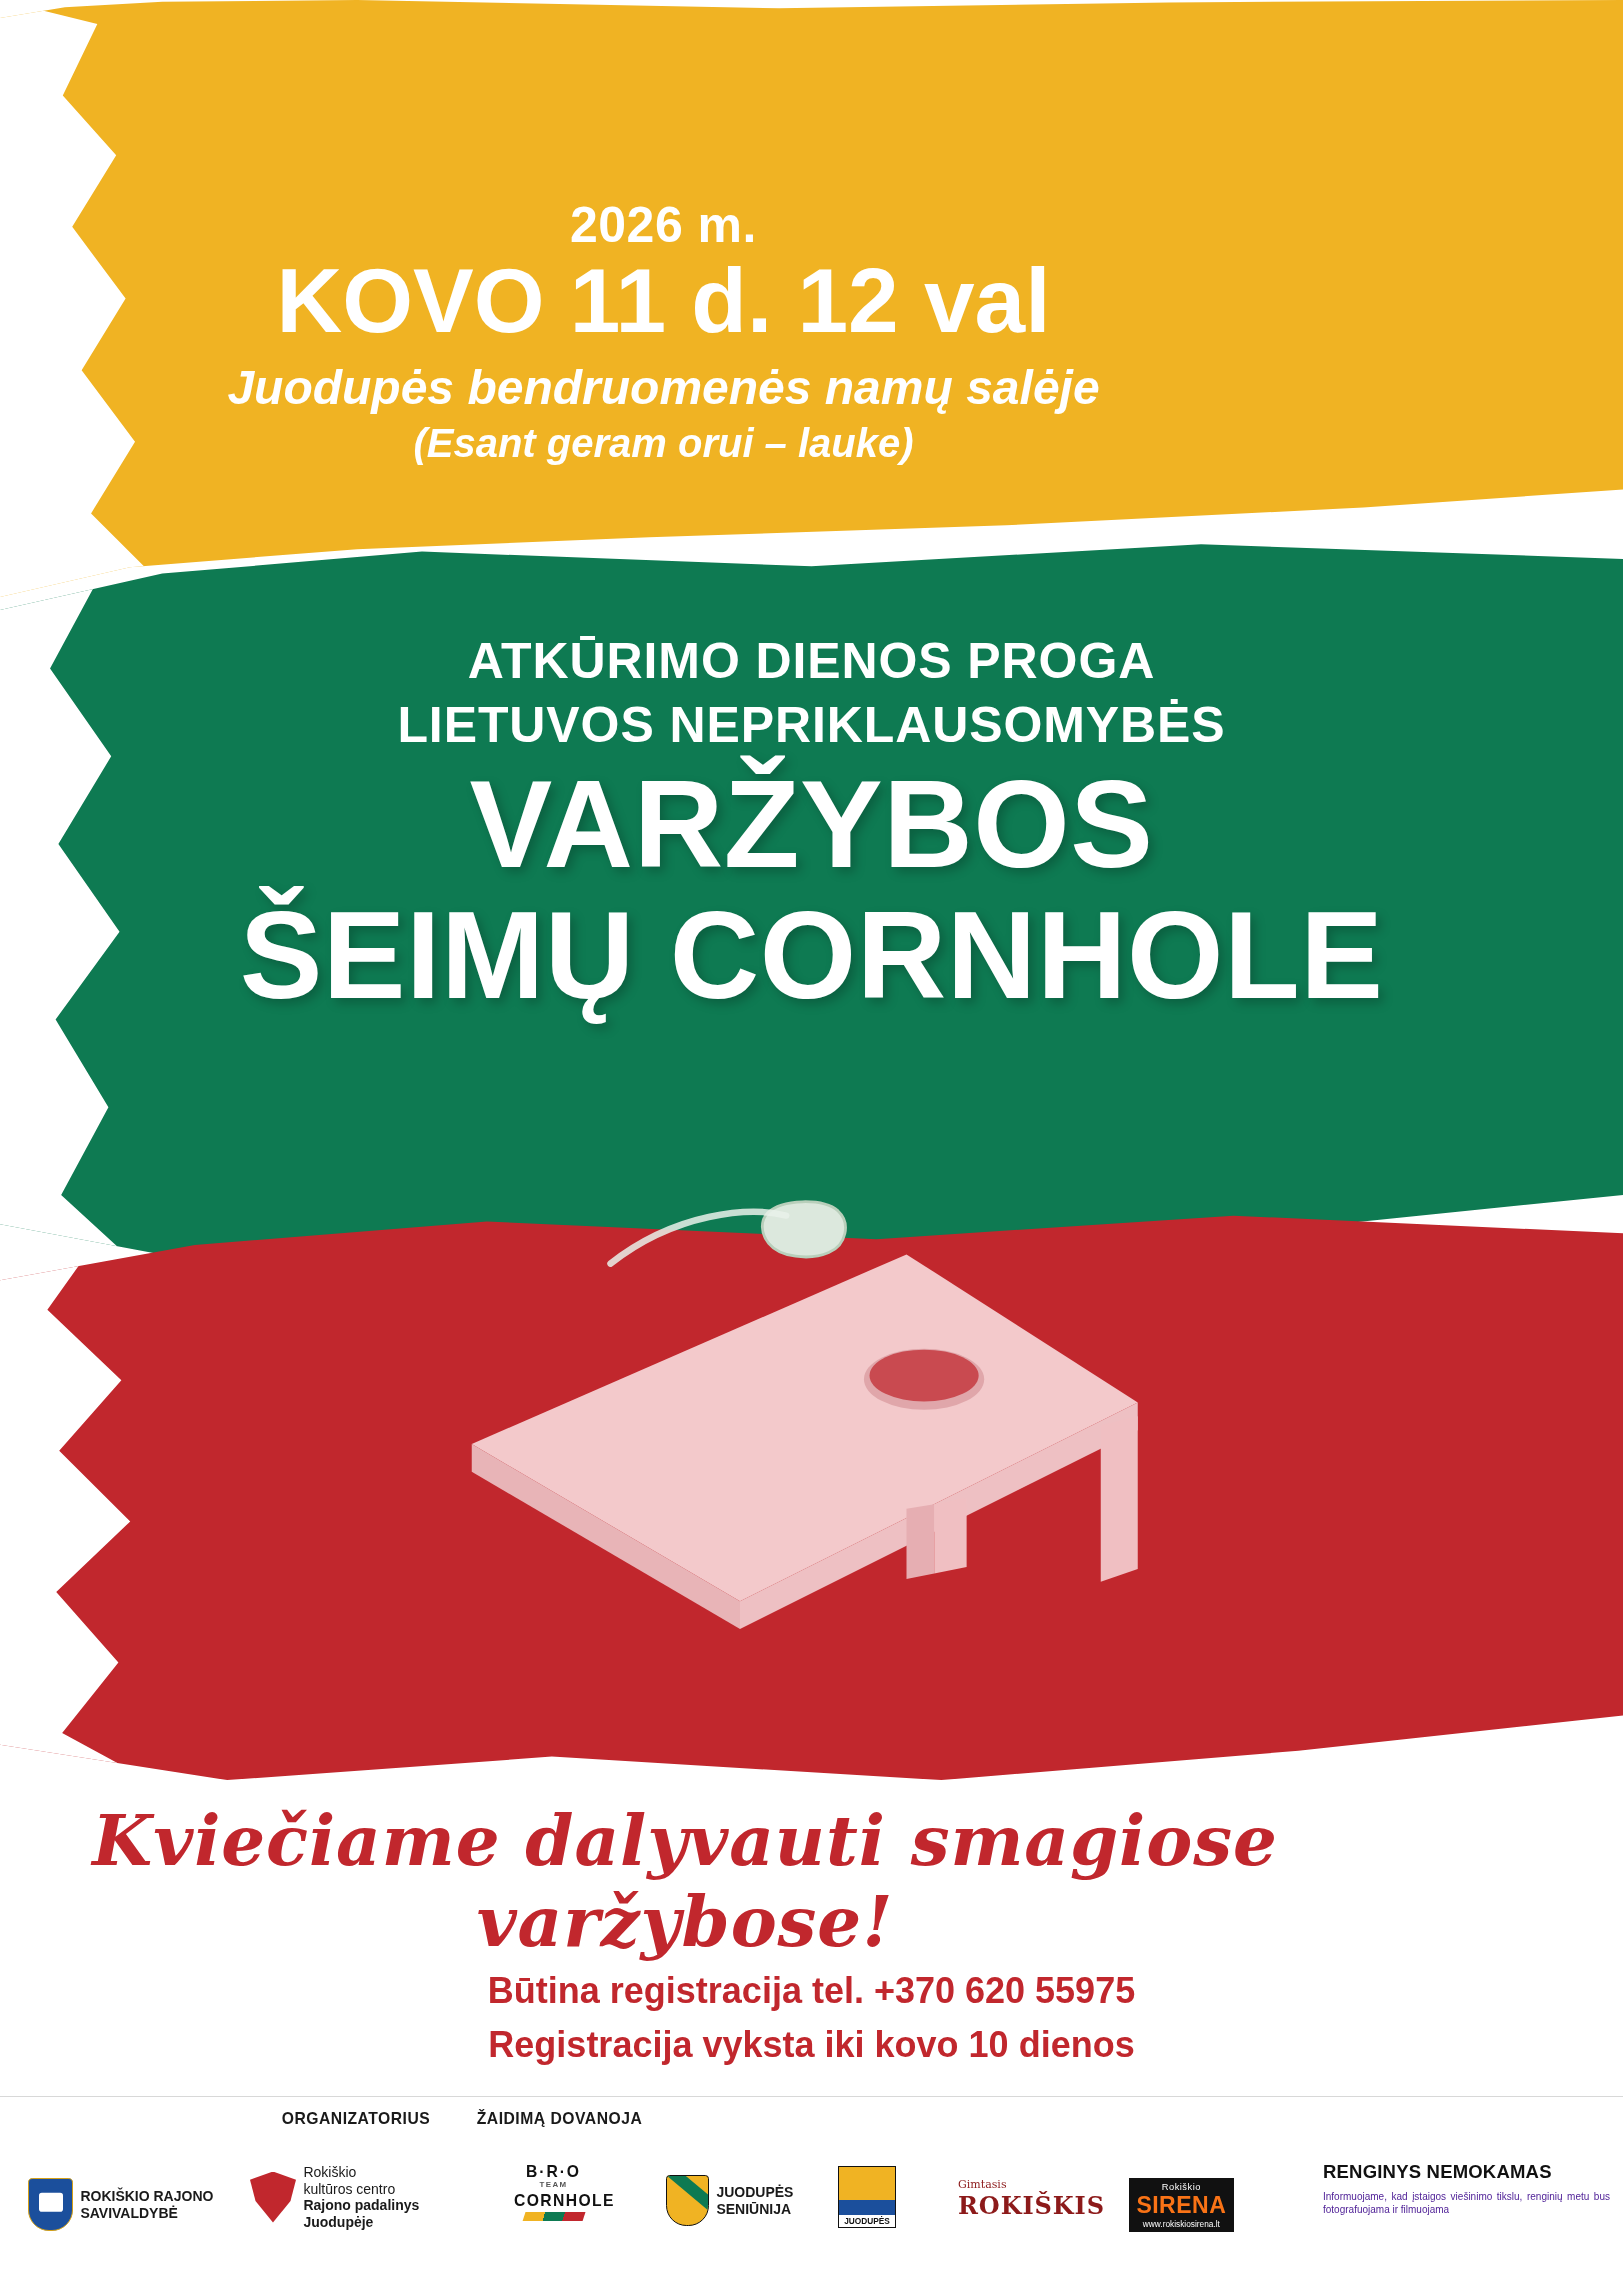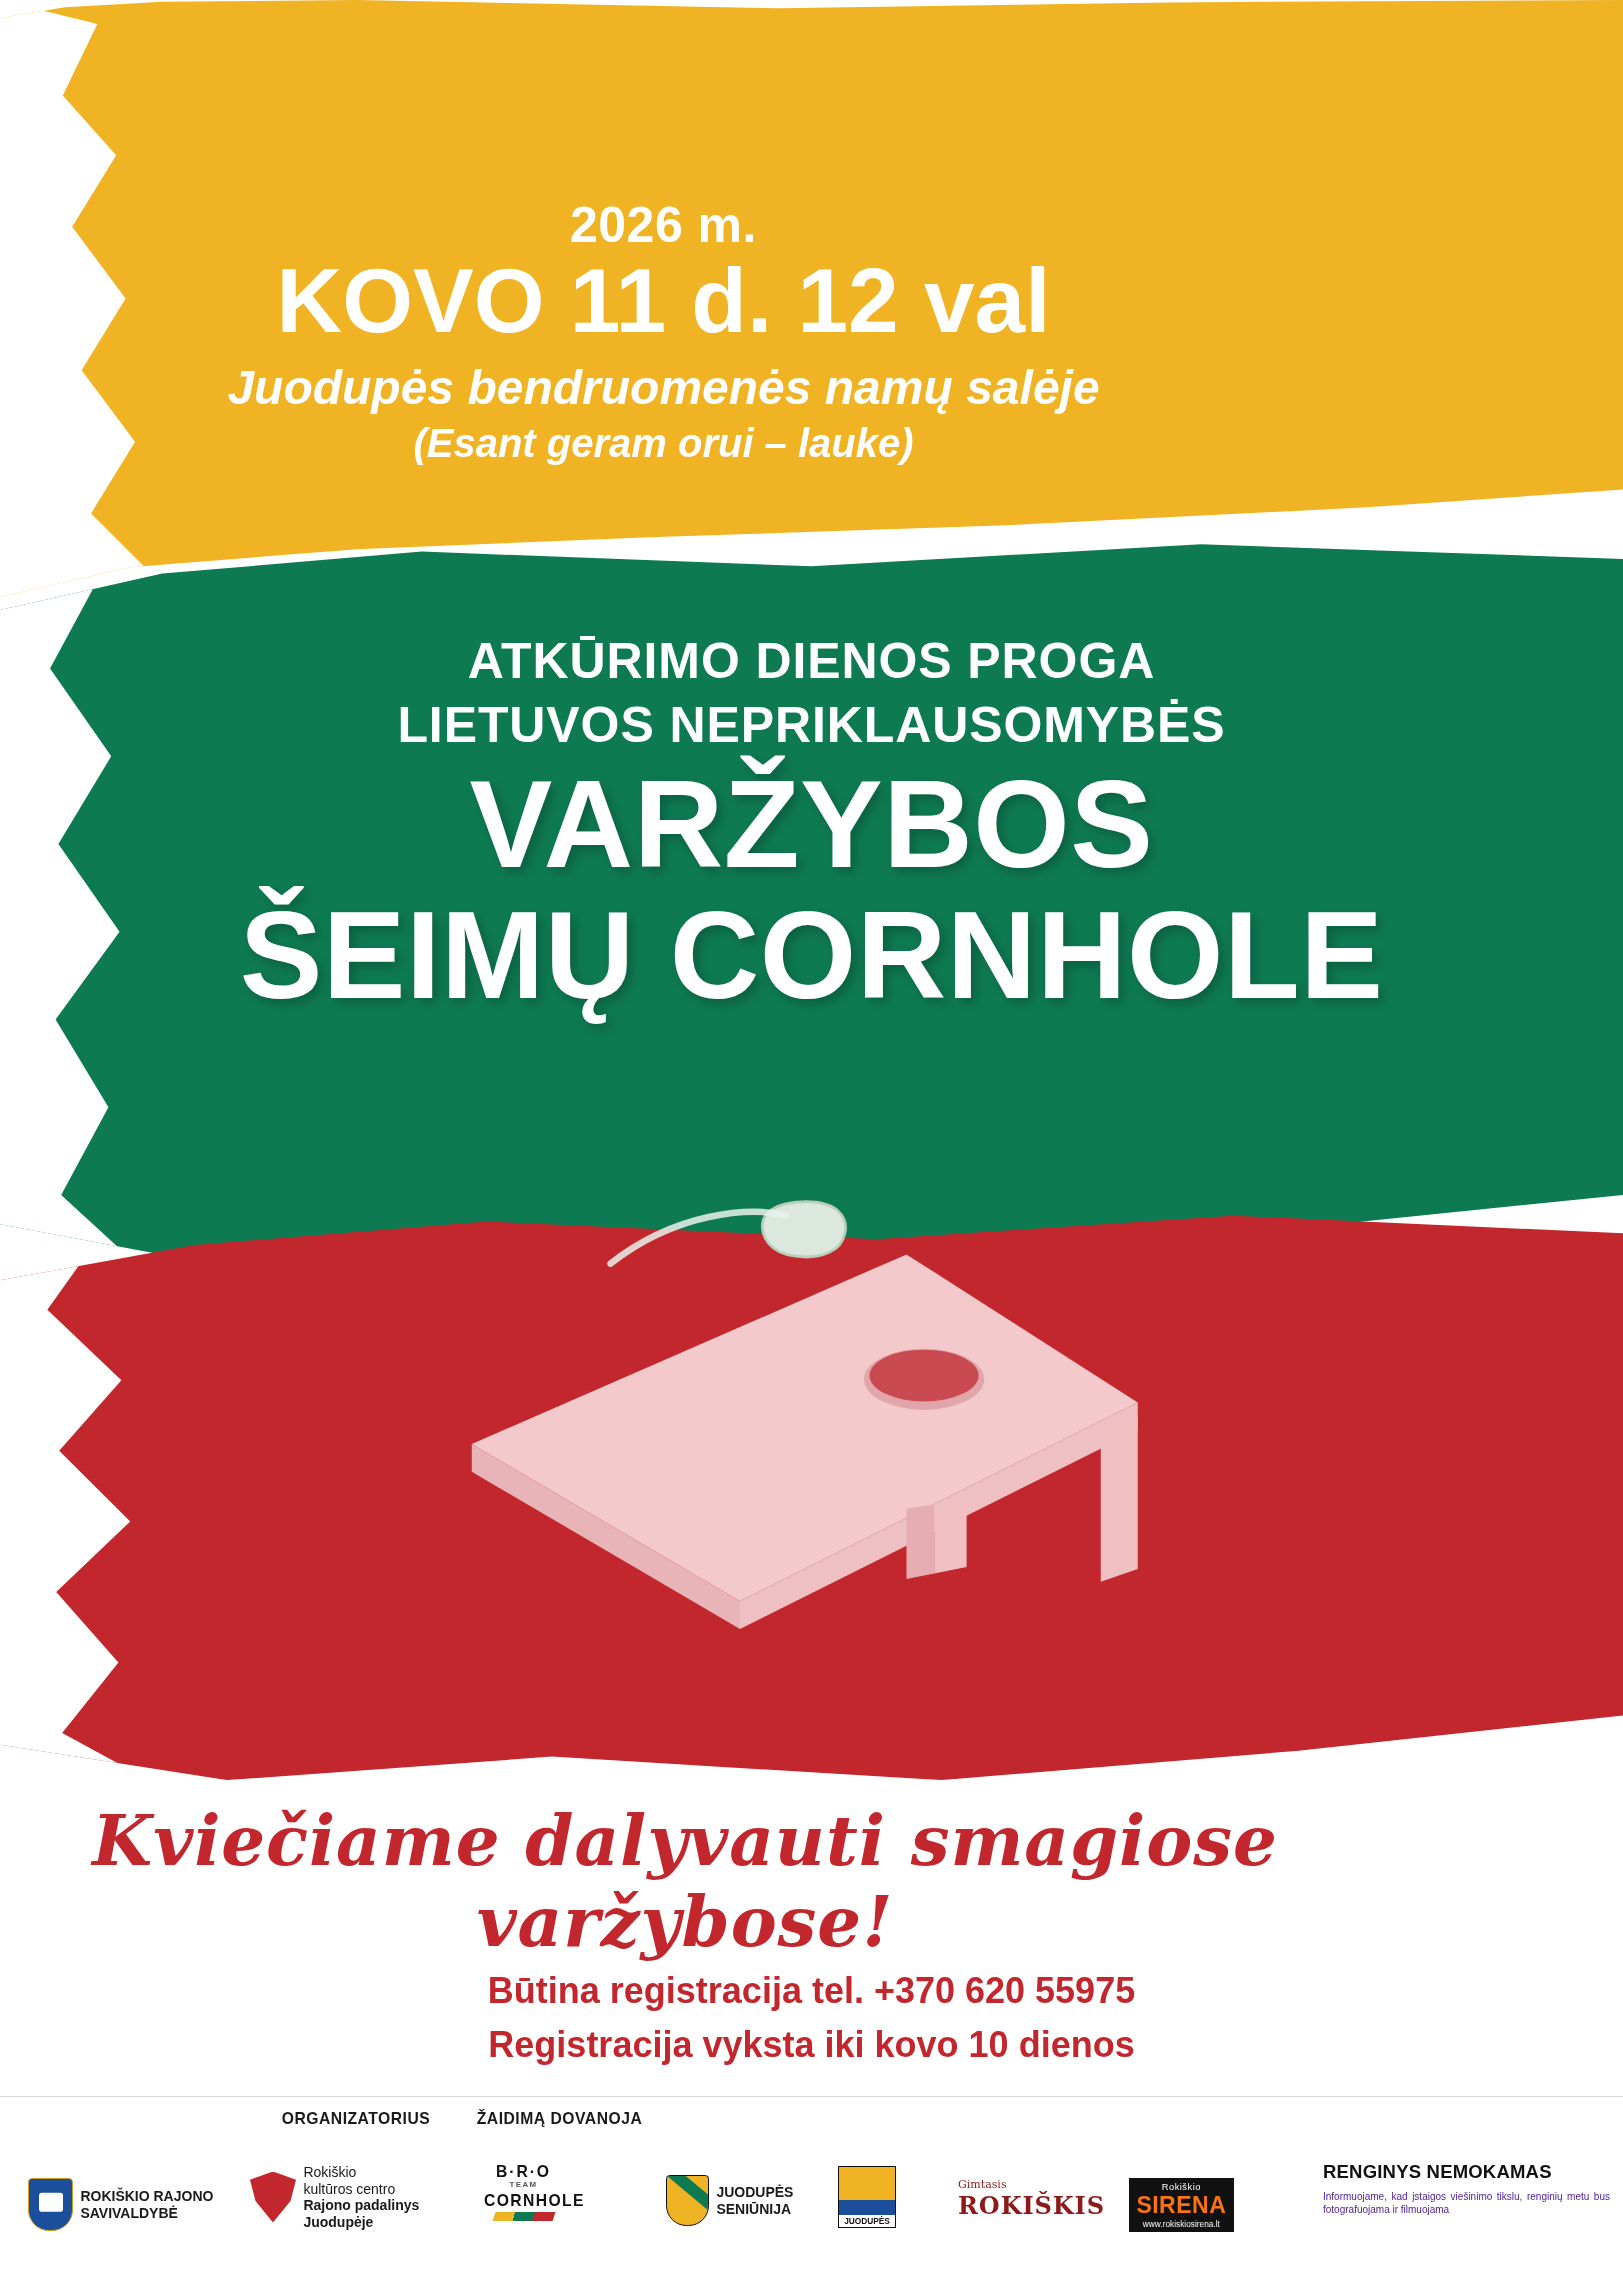--- a/index.html
+++ b/index.html
@@ -199,21 +199,21 @@
   }
   .logo-txt {
     font-size: 14px;
     line-height: 1.18;
     color: #1a1a1a;
   }
   .logo-txt .b { font-weight: bold; }
 
   .l1 { left: 28px;  top: 28px; }
   .l2 { left: 250px; top: 14px; }
-  .l3 { left: 484px; top: 14px; }
+  .l3 { left: 514px; top: 14px; }
   .l4 { left: 666px; top: 25.4px; }
   .l5 { left: 838px; top: 16px; }
   .l6 { left: 958px; top: 28px; }
   .l7 { left: 1129px; top: 28px; }
 
   .shield {
     width: 43px; height: 51px;
     background: #1b4f9c;
     border: 1.9px solid #d4a017;
     border-radius: 4.6px 4.6px 21px 21px;

